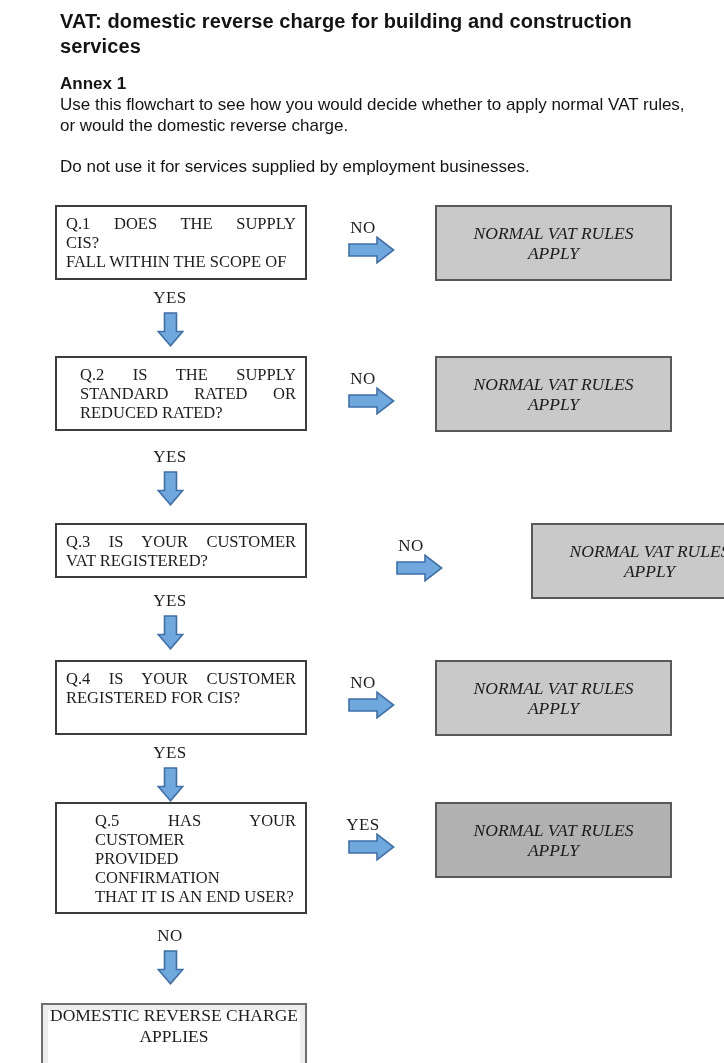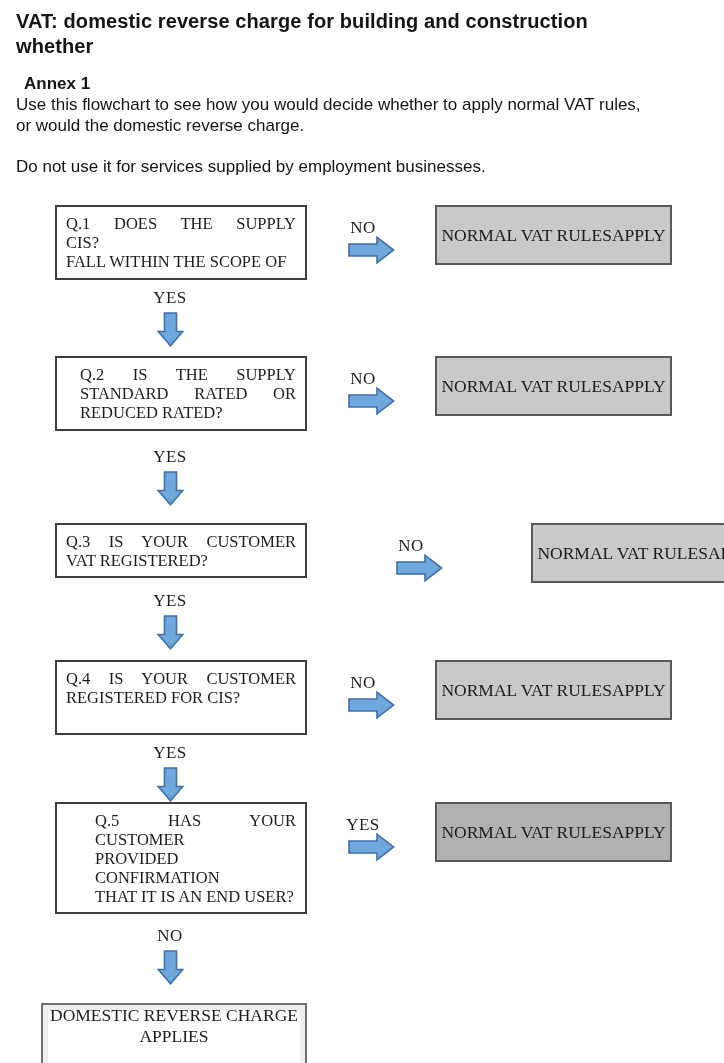--- a/index.html
+++ b/index.html
@@ -8,34 +8,33 @@
     width: 724px;
     height: 1063px;
     background: #ffffff;
     font-family: "Liberation Sans", "DejaVu Sans", sans-serif;
     color: #141414;
     overflow: hidden;
     box-sizing: border-box;
   }
 
   
-  .header { padding: 9px 30px 0 16px; }
+  .header { padding: 9px 30px 0 60px; }
   .title {
     font-size: 20px;
     font-weight: bold;
     line-height: 25px;
     margin: 0;
     letter-spacing: 0.1px;
   }
   .annex {
     margin-top: 14px;
     font-size: 17px;
     font-weight: bold;
     line-height: 21px;
-    margin-left: 8px;
   }
   .intro { font-size: 17px; line-height: 21px; font-weight: 400; }
   .note  { margin-top: 20px; font-size: 17px; line-height: 21px; }
 
   
   .flow {
     margin: 28px 0 0 55px;
     font-family: "Liberation Serif", "DejaVu Serif", serif;
     color: #1c1c1c;
   }
@@ -95,31 +94,32 @@
     line-height: 18px;
     letter-spacing: 0.5px;
     transform: translateX(-8px);
   }
   .right-arrow { display: block; margin-top: -1px; }
 
   
   .result-box {
     box-sizing: border-box;
     width: 237px;
-    height: 60px;
+    height: 76px;
     border: 2px solid var(--result-border);
     background: var(--result-bg-light);
     display: flex;
-    flex-direction: row;
+    flex-direction: column;
     justify-content: center;
     align-items: center;
     text-align: center;
     font-size: 17.5px;
     line-height: 20px;
     white-space: nowrap;
+    font-style: italic;
   }
   .result-box.result-dark { background: var(--result-bg-dark); }
 
   
   .final-box {
     box-sizing: border-box;
     margin-left: -14px;
     width: 266px;
     height: 78px;
     border: 2px solid #6e6e6e;
@@ -136,21 +136,21 @@
   }
 </style>
 </head>
 <body>
 
 <div class="page">
 
   <header class="header">
     <h1 class="title">
         <div>VAT: domestic reverse charge for building and construction</div>
-        <div>whether</div>
+        <div>services</div>
       </h1>
     <div class="annex">Annex 1</div>
     <div class="intro">
         <div>Use this flowchart to see how you would decide whether to apply normal VAT rules,</div>
         <div>or would the domestic reverse charge.</div>
       </div>
     <div class="note">Do not use it for services supplied by employment businesses.</div>
   </header>
 
   <main class="flow">

